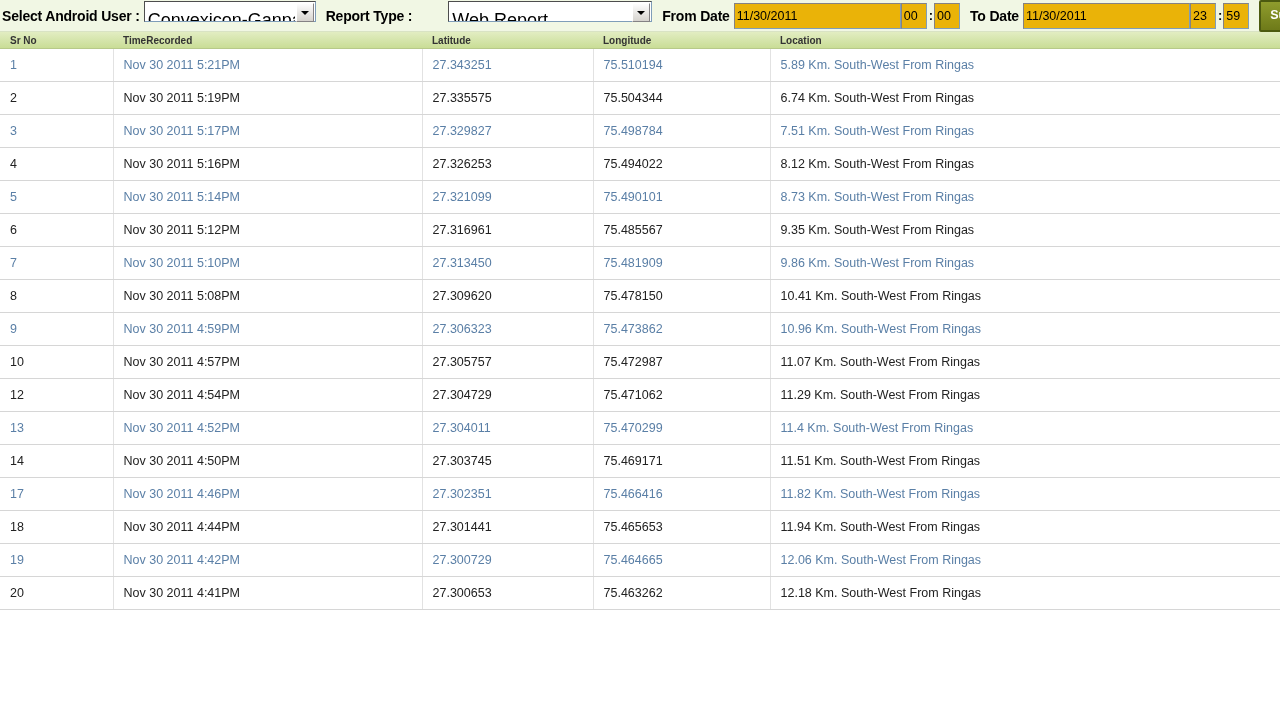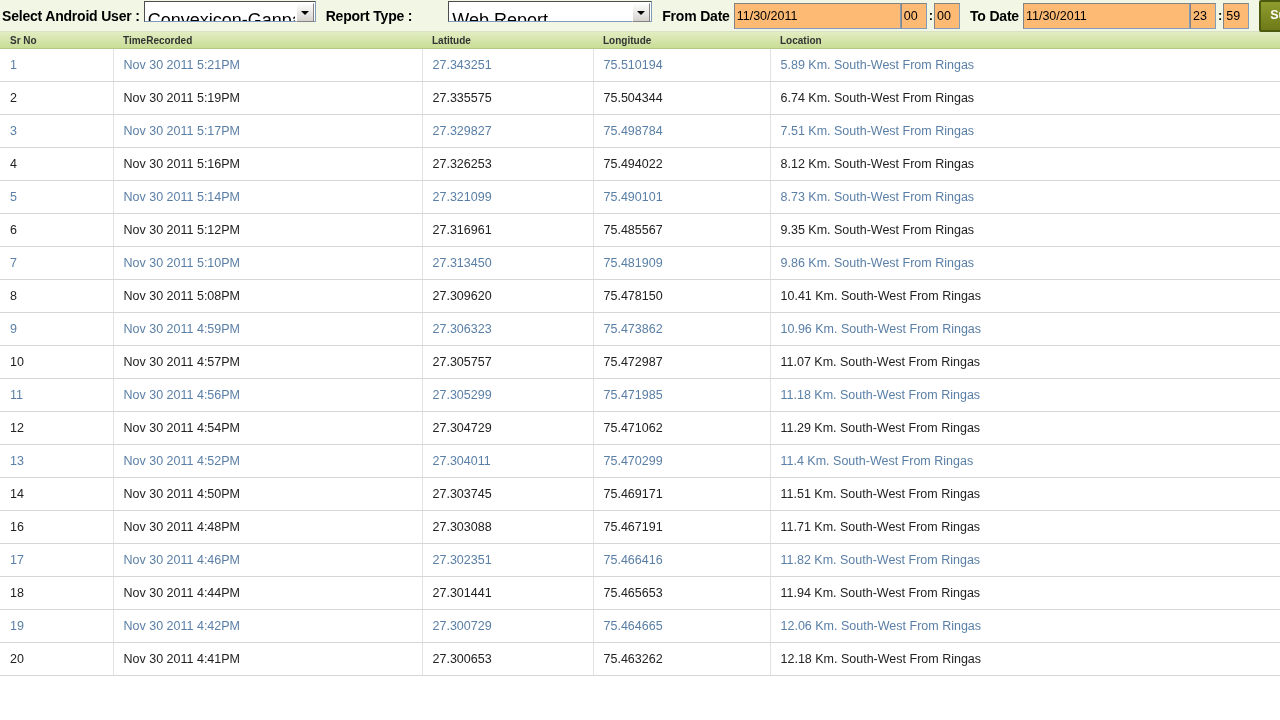--- a/index.html
+++ b/index.html
@@ -70,21 +70,21 @@
     border-right: 4px solid transparent;
     border-top: 4px solid #000;
   }
   #user-select { width: 172px; }
   #report-select { width: 204px; margin-left: 32px; }
 
   input.wintext {
     font-family: "Liberation Sans", sans-serif;
     font-size: 12.5px;
     color: #000;
-    background: #fdba74;
+    background: #eab308;
     border: 1px solid #7f9db9;
     border-top-color: #848284;
     border-left-color: #848284;
     height: 21px;
     box-sizing: border-box;
     padding: 12px 2px;
     border-radius: 0;
     outline: none;
   }
   .date-input { width: 195px; }
@@ -274,27 +274,20 @@
         <td>75.473862</td>
         <td>10.96 Km. South-West From Ringas</td>
       </tr>
       <tr class="even">
         <td>10</td>
         <td>Nov 30 2011 4:57PM</td>
         <td>27.305757</td>
         <td>75.472987</td>
         <td>11.07 Km. South-West From Ringas</td>
       </tr>
-      <tr class="odd">
-        <td>11</td>
-        <td>Nov 30 2011 4:56PM</td>
-        <td>27.305299</td>
-        <td>75.471985</td>
-        <td>11.18 Km. South-West From Ringas</td>
-      </tr>
       <tr class="even">
         <td>12</td>
         <td>Nov 30 2011 4:54PM</td>
         <td>27.304729</td>
         <td>75.471062</td>
         <td>11.29 Km. South-West From Ringas</td>
       </tr>
       <tr class="odd">
         <td>13</td>
         <td>Nov 30 2011 4:52PM</td>
@@ -302,27 +295,20 @@
         <td>75.470299</td>
         <td>11.4 Km. South-West From Ringas</td>
       </tr>
       <tr class="even">
         <td>14</td>
         <td>Nov 30 2011 4:50PM</td>
         <td>27.303745</td>
         <td>75.469171</td>
         <td>11.51 Km. South-West From Ringas</td>
       </tr>
-      <tr class="even">
-        <td>16</td>
-        <td>Nov 30 2011 4:48PM</td>
-        <td>27.303088</td>
-        <td>75.467191</td>
-        <td>11.71 Km. South-West From Ringas</td>
-      </tr>
       <tr class="odd">
         <td>17</td>
         <td>Nov 30 2011 4:46PM</td>
         <td>27.302351</td>
         <td>75.466416</td>
         <td>11.82 Km. South-West From Ringas</td>
       </tr>
       <tr class="even">
         <td>18</td>
         <td>Nov 30 2011 4:44PM</td>

